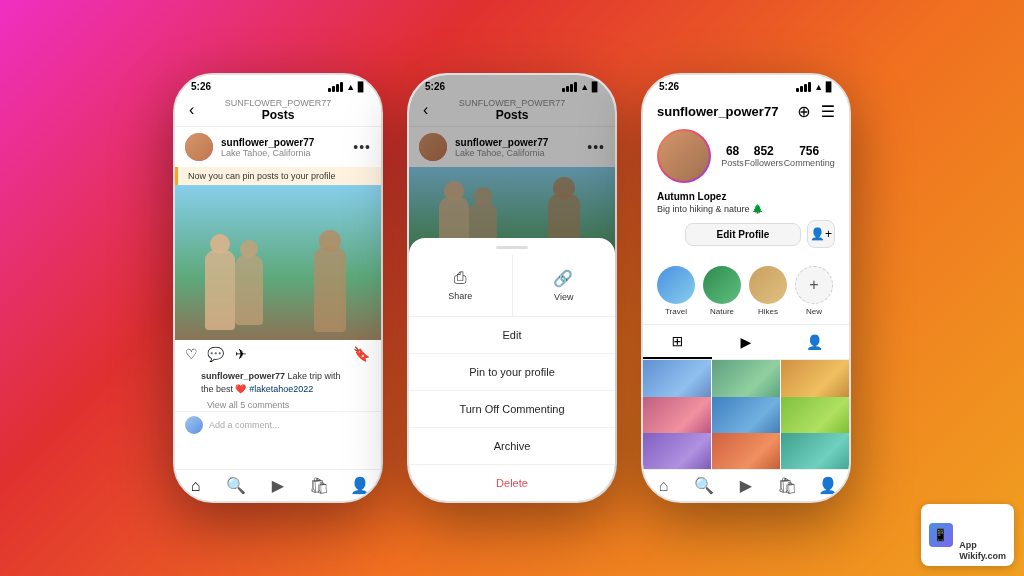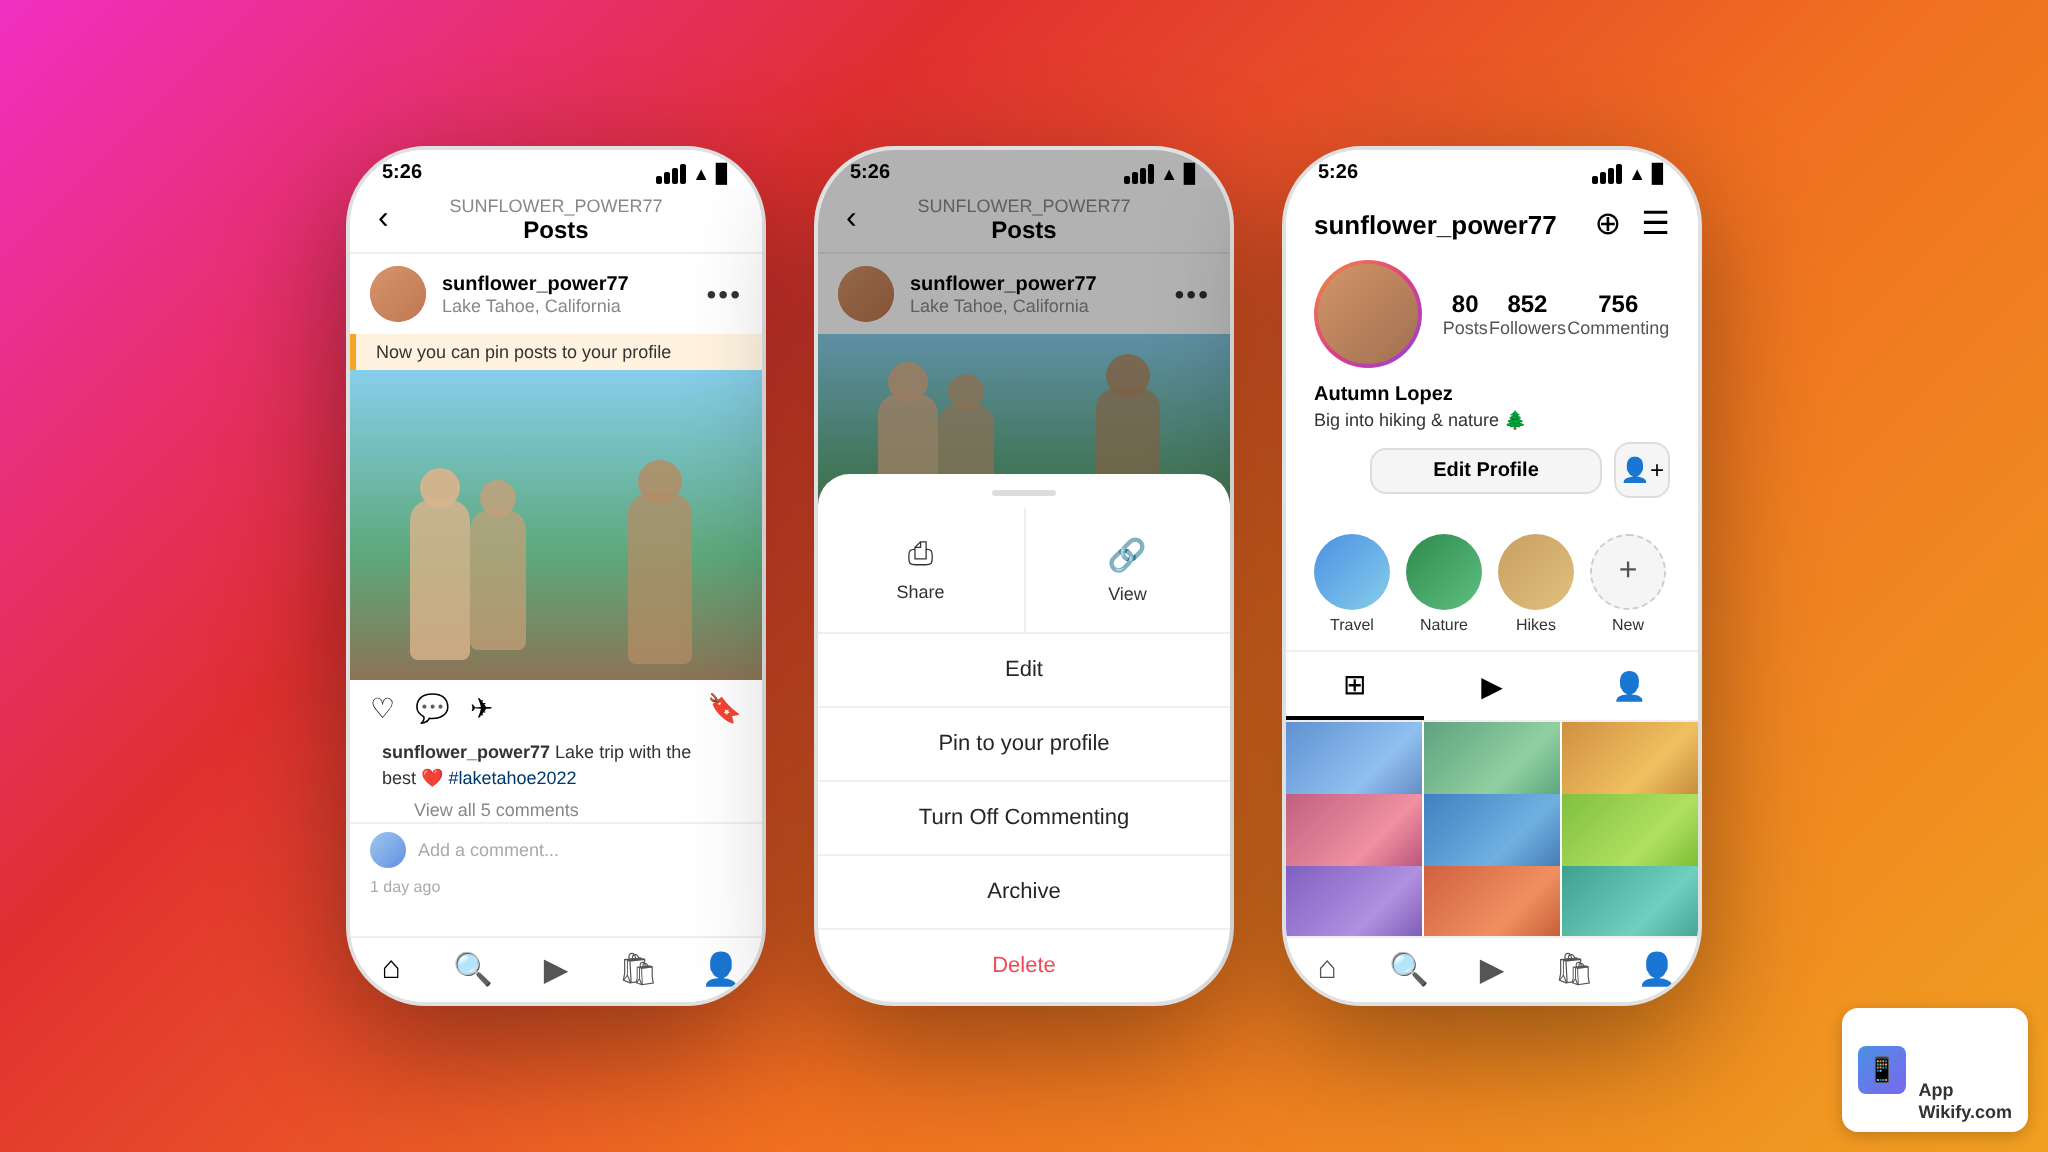--- a/index.html
+++ b/index.html
@@ -133,21 +133,21 @@
       display: flex;
       padding: 6px 10px;
       gap: 10px;
       align-items: center;
     }
     .action-icon { font-size: 14px; }
     .bookmark-icon { margin-left: auto; font-size: 14px; }
 
     
     .post-caption {
-      padding: 2px 16px 4px;
+      padding: 2px 26px 4px;
       font-size: 9px;
       color: #333;
       line-height: 1.4;
     }
     .post-likes { font-weight: 700; font-size: 9px; padding: 0 10px 2px; }
     .hashtag { color: #00376b; }
     .view-comments { font-size: 9px; color: #888; padding: 1px 10px; margin-left: 22px; }
     .add-comment {
       display: flex;
       align-items: center;
@@ -550,21 +550,20 @@
         <span class="hashtag">#laketahoe2022</span>
       </div>
 
       <div class="view-comments">View all 5 comments</div>
 
       <div class="add-comment">
         <div class="comment-avatar"></div>
         <span class="comment-placeholder">Add a comment...</span>
       </div>
 
-      <div class="post-timestamp">1 day ago</div>
 
       <div class="bottom-nav">
         <div class="bottom-nav-item active">⌂</div>
         <div class="bottom-nav-item">🔍</div>
         <div class="bottom-nav-item">▶</div>
         <div class="bottom-nav-item">🛍</div>
         <div class="bottom-nav-item">👤</div>
       </div>
     </div>
   </div>
@@ -661,21 +660,21 @@
             <span>☰</span>
           </div>
         </div>
 
         <div class="profile-stats-row">
           <div class="profile-avatar-large">
             <div class="profile-avatar-inner"></div>
           </div>
           <div class="profile-stats">
             <div class="stat-item">
-              <span class="stat-number">80</span>
+              <span class="stat-number">68</span>
               <span class="stat-label">Posts</span>
             </div>
             <div class="stat-item">
               <span class="stat-number">852</span>
               <span class="stat-label">Followers</span>
             </div>
             <div class="stat-item">
               <span class="stat-number">756</span>
               <span class="stat-label">Commenting</span>
             </div>

